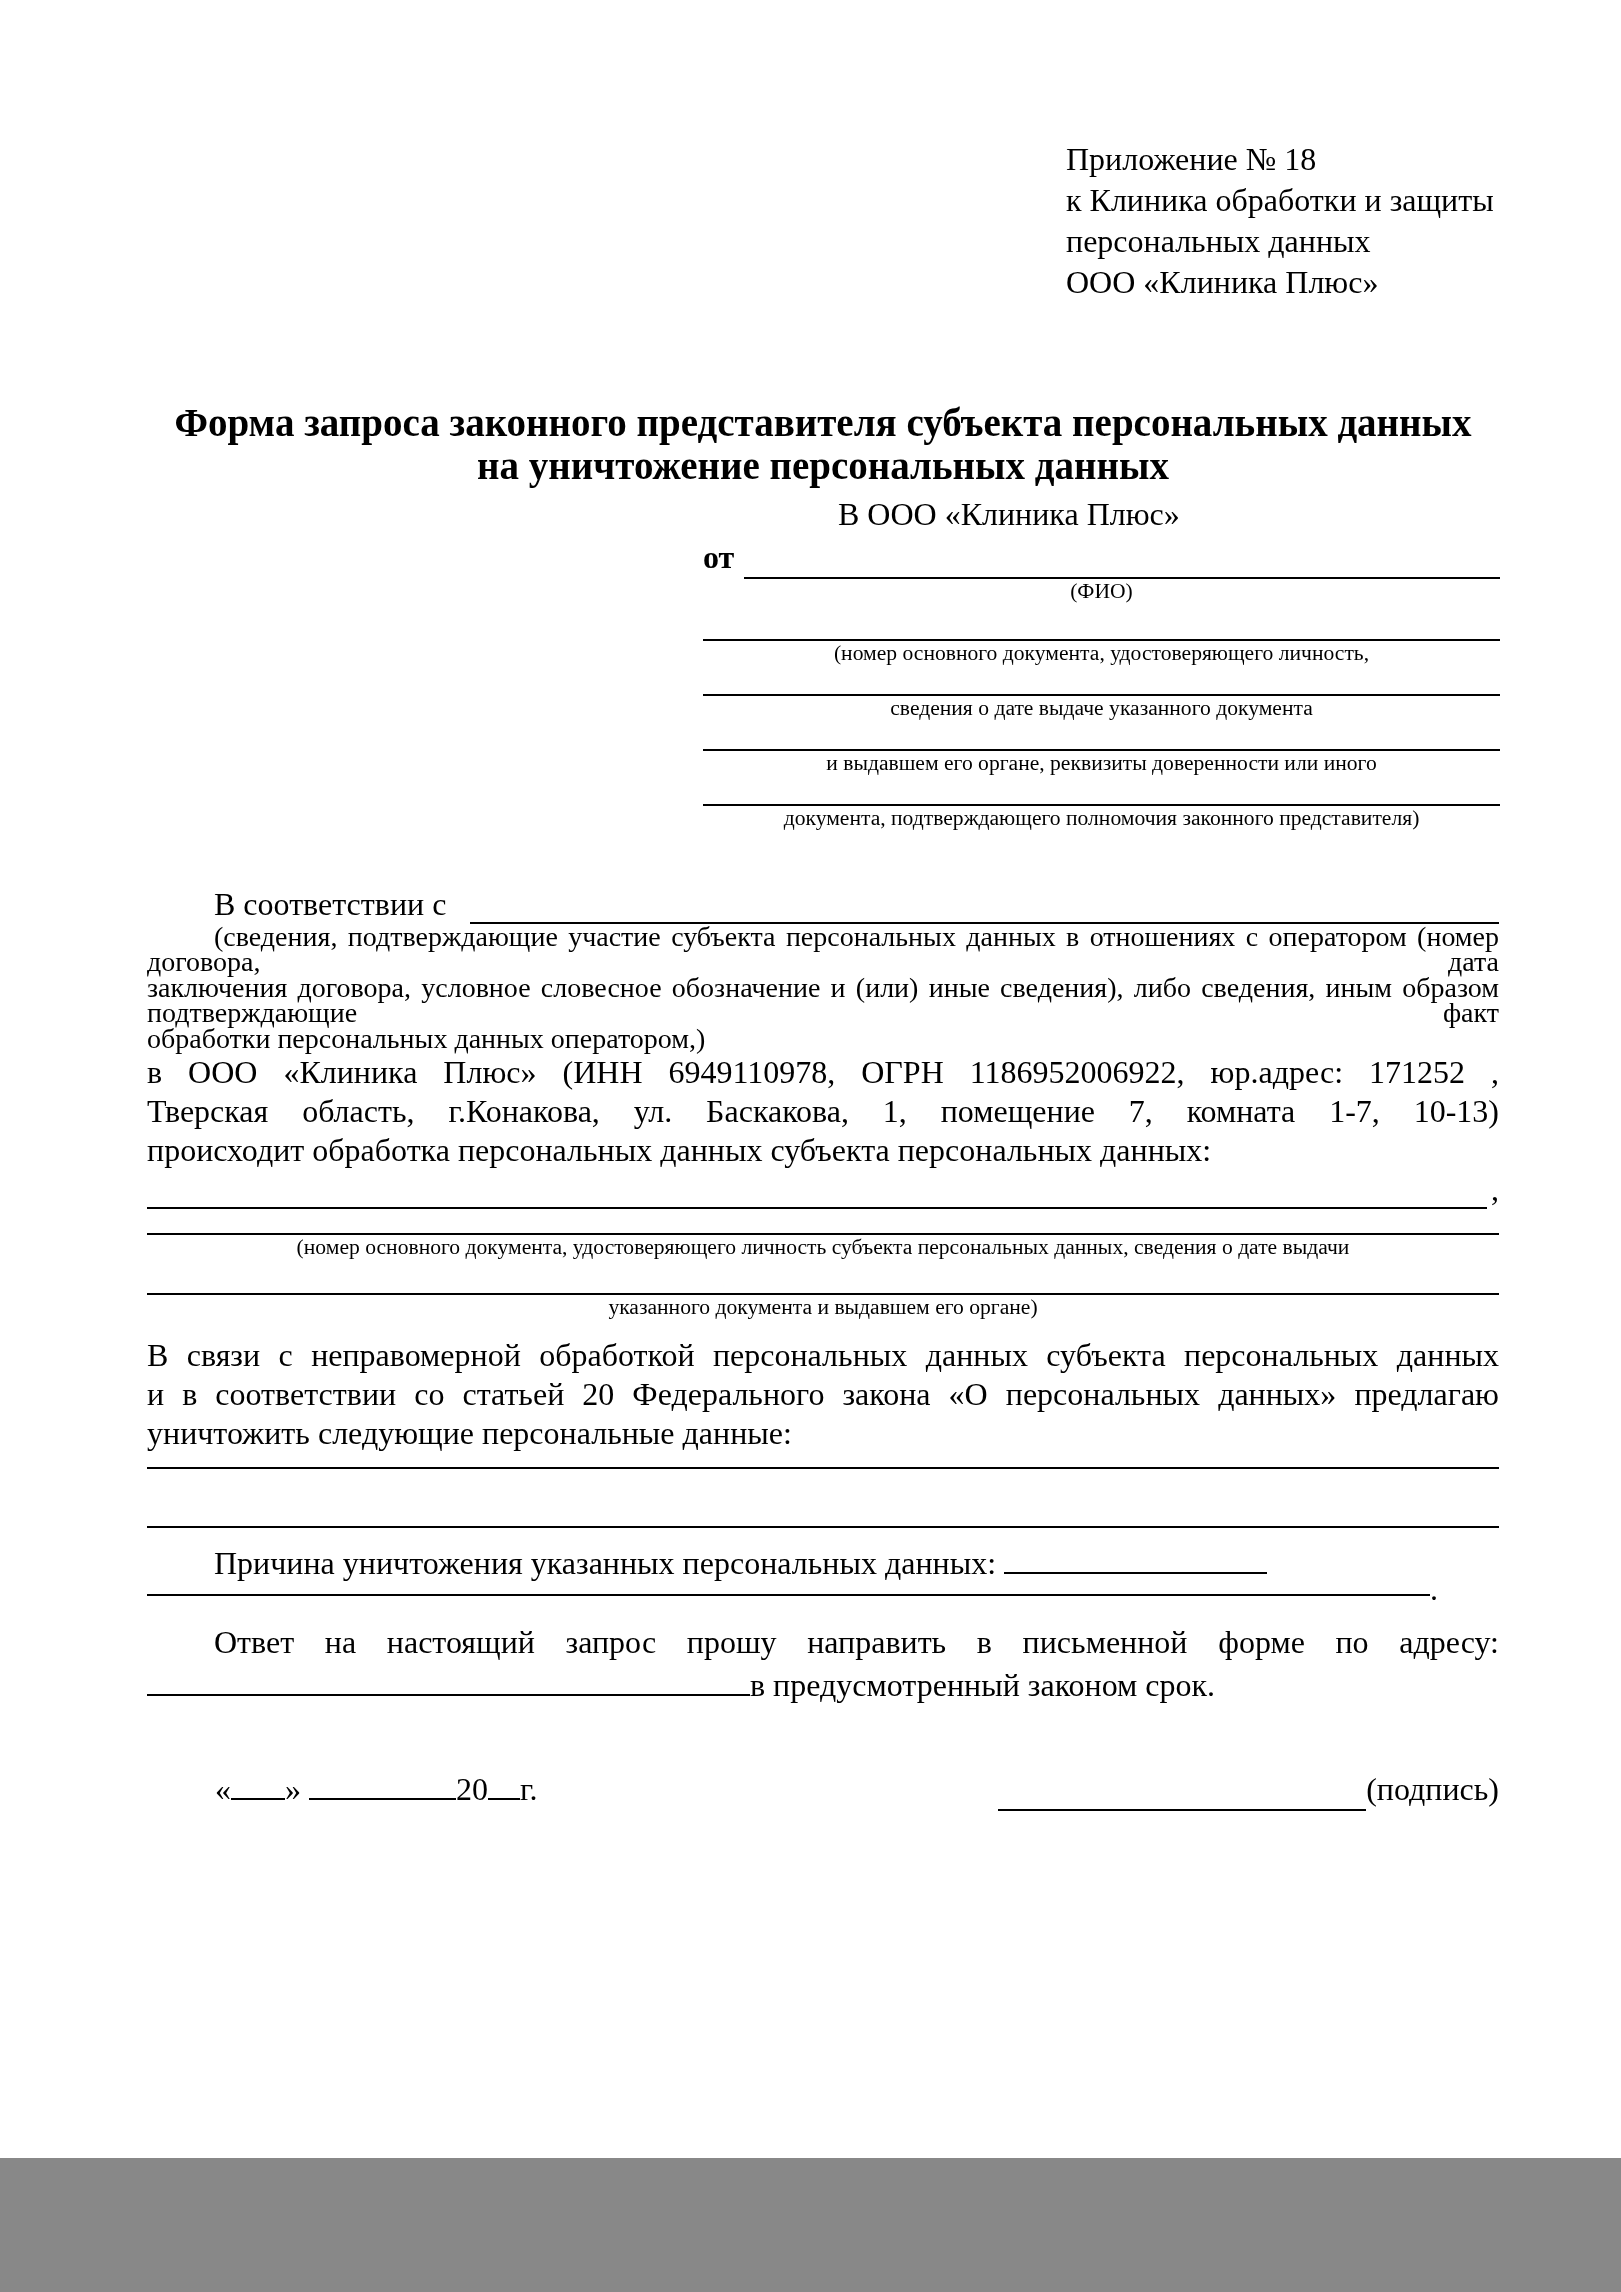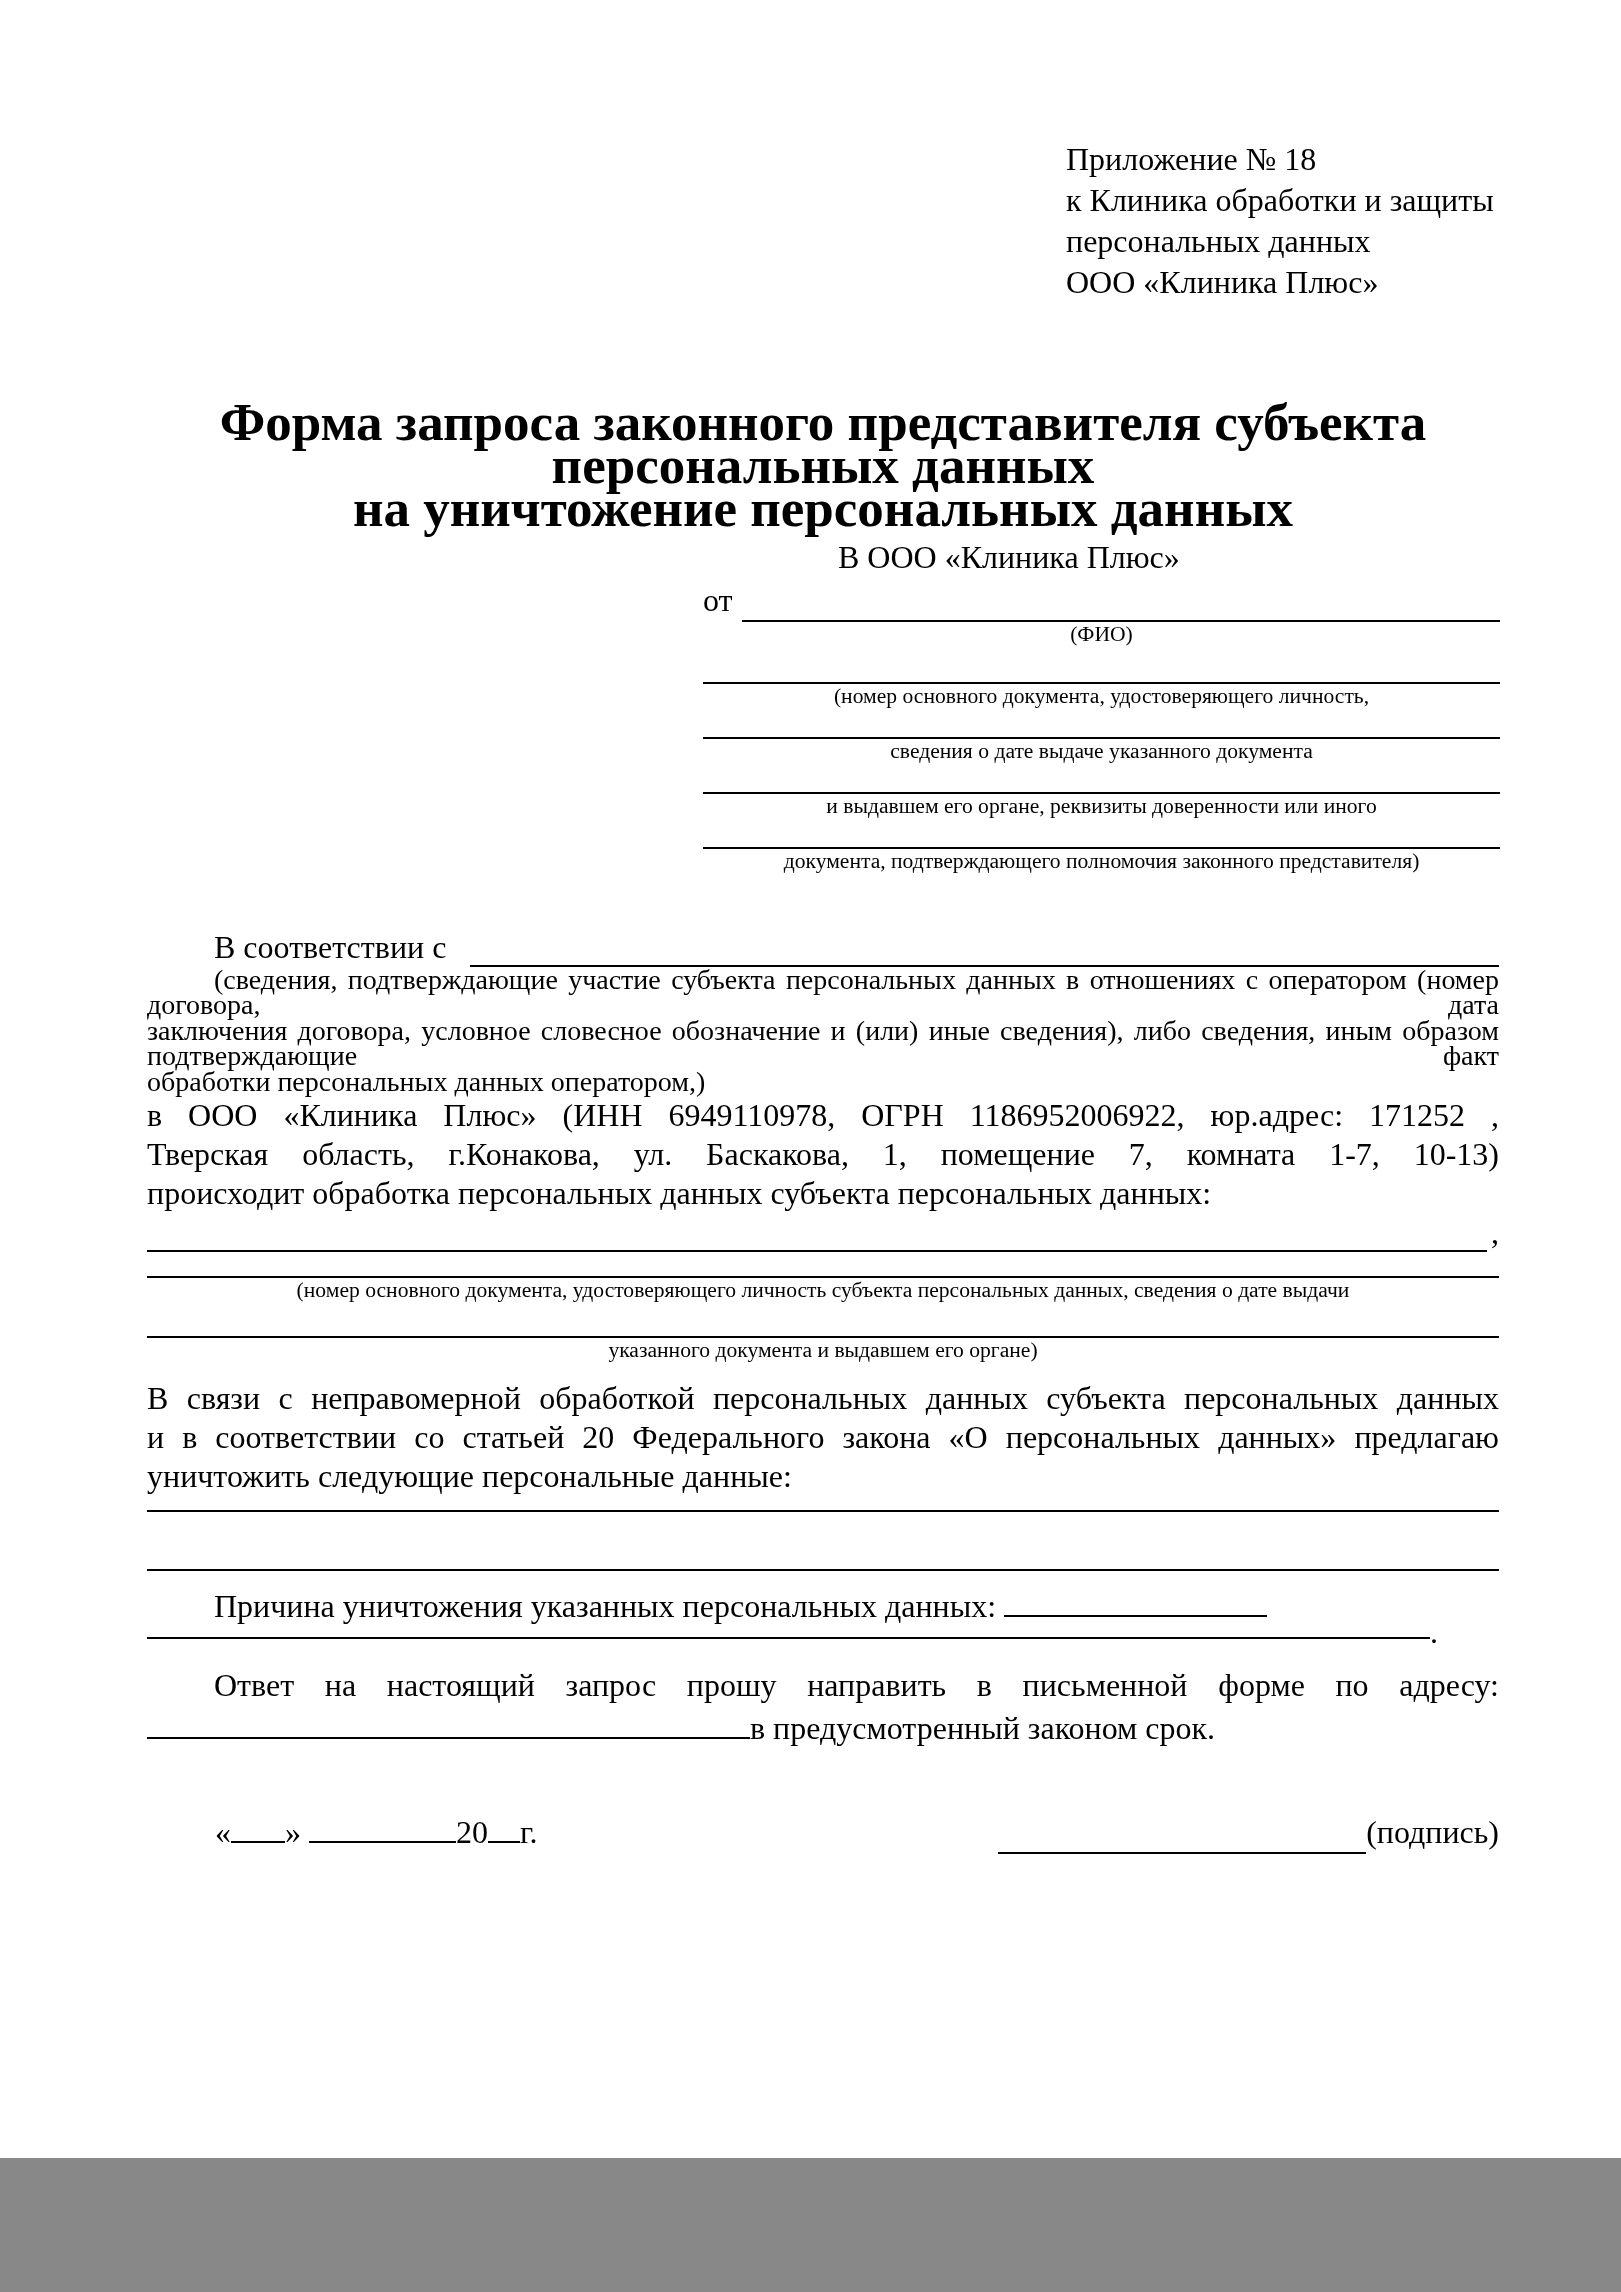--- a/index.html
+++ b/index.html
@@ -7,24 +7,24 @@
     position:relative;
     width:1621px;height:2158px;
     background:#ffffff;color:#000000;
     font-family:"Liberation Serif","DejaVu Serif",serif;
     font-size:32px;
     overflow:hidden;
     margin:0 auto;
   }
   .content{margin:0 122px 0 147px;}
   .appendix{padding-top:139px;margin-left:919px;line-height:41px;}
-  .title{margin-top:98px;text-align:center;font-weight:bold;font-size:53px;line-height:43px;}
+  .title{margin-top:98px;text-align:center;font-weight:bold;font-size:39px;line-height:43px;}
   .addressee{margin-top:5.9px;margin-left:556px;width:797px;line-height:43px;}
   .addr-to{padding-left:135px;}
-  .flexrow{display:flex;align-items:flex-end;}
+  .flexrow{display:flex;align-items:flex-end;font-weight:bold;}
   .uline{flex:1;border-bottom:2.9px solid #000;}
   .from-label{white-space:pre;}
   .from-row .uline{margin-left:9.8px;}
   .cap{font-size:21.6px;line-height:25.5px;text-align:center;}
   .fill{border-bottom:2.9px solid #000;}
   .g1{height:35px;} .g2{height:27.4px;} .g3{height:27.4px;} .g4{height:27.4px;}
   .body-block{margin-top:53px;line-height:39px;}
   .accordance{display:flex;align-items:flex-end;padding-left:67px;gap:16px;}
   .accordance .uline{margin-left:7.8px;}
   .note{font-size:28px;line-height:25.5px;}

